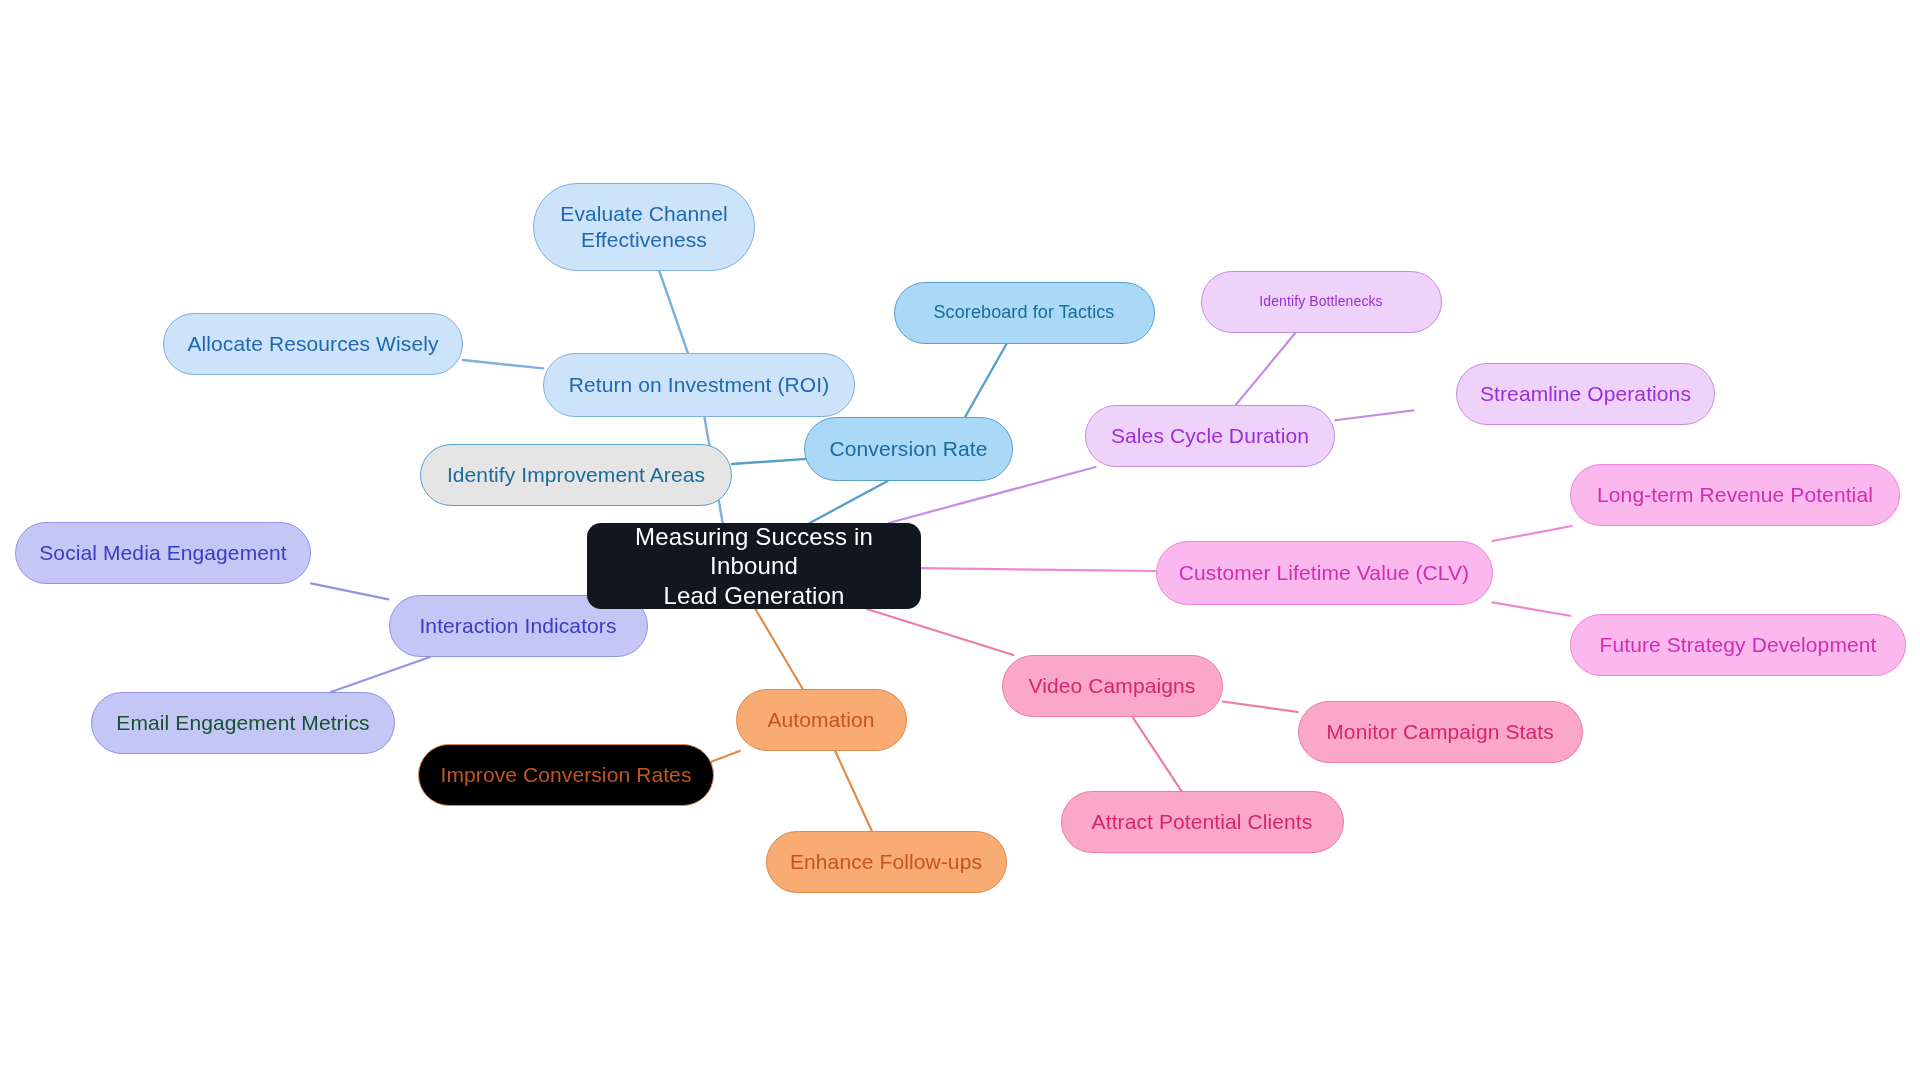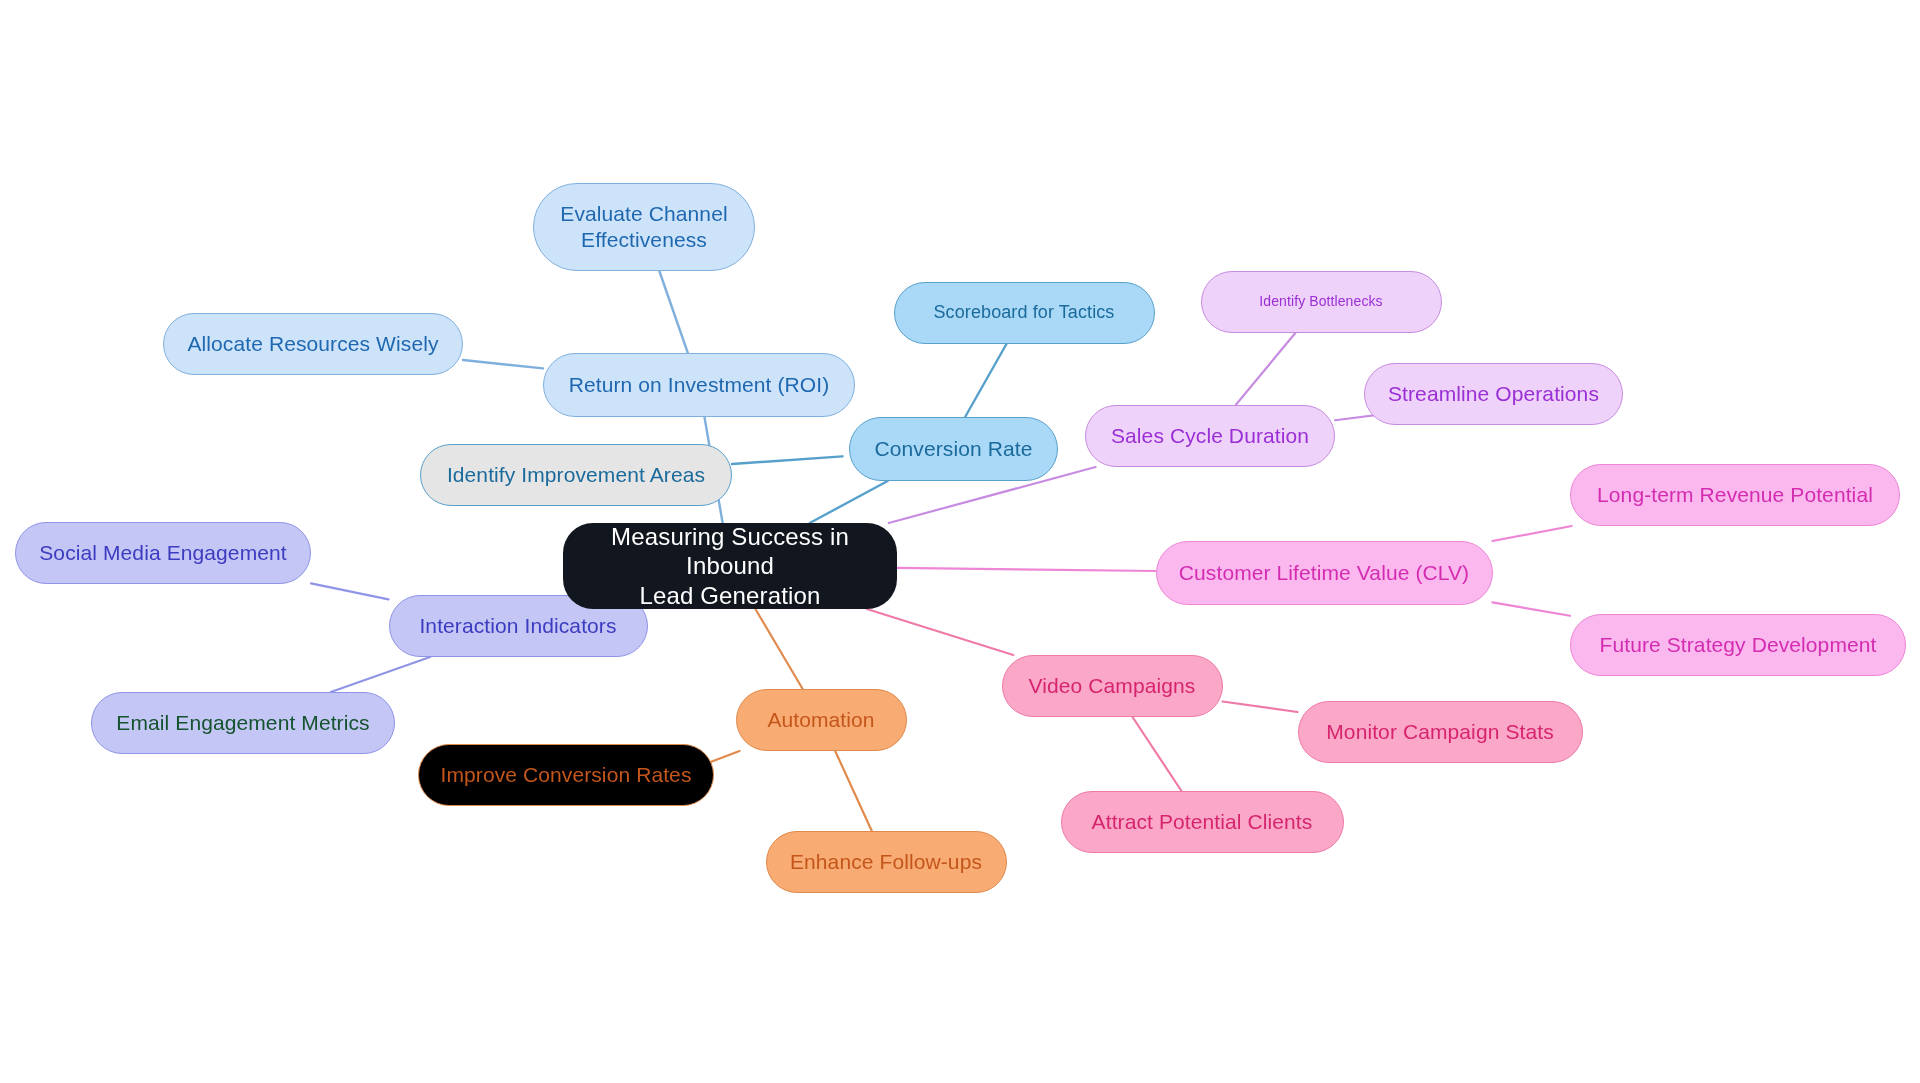--- a/index.html
+++ b/index.html
@@ -38,25 +38,26 @@
     text-align: center;
     border-radius: 999px;
     border-style: solid;
     border-width: 1.6px;
     line-height: 1.22;
     white-space: pre-line;
     letter-spacing: 0.1px;
     padding: 0 18px;
   }
   .node-root {
-    border-radius: 30px;
+    border-radius: 14px;
     border-width: 0;
     font-size: 24px;
     letter-spacing: 0.15px;
     padding: 0 36px;
+    margin-left: 24px;
   }
   .node-label {
     display: block;
     width: 100%;
   }
 </style>
 </head>
 <body>
 
 <div id="mindmap-canvas">
@@ -81,26 +82,26 @@
       <line x1="835.1901408450705" y1="751" x2="871.8098591549295" y2="831" stroke="#e08a4c" stroke-width="2.2" stroke-linecap="round"></line>
       <line x1="578.0666666666666" y1="609" x2="627.5333333333333" y2="595" stroke="#9094e6" stroke-width="2.2" stroke-linecap="round"></line>
       <line x1="388.5" y1="599.3704225352112" x2="311" y2="583.4338028169014" stroke="#9094e6" stroke-width="2.2" stroke-linecap="round"></line>
       <line x1="430.1134020618557" y1="657" x2="330.8865979381443" y2="692" stroke="#9094e6" stroke-width="2.2" stroke-linecap="round"></line>
     </svg>
   <div id="node-layer">
       <div class="node" style="left: 543px; top: 353px; width: 312px; height: 64px; background: rgb(205, 227, 250); border-color: rgb(127, 176, 221); color: rgb(31, 104, 176); font-size: 21px;"><span class="node-label">Return on Investment (ROI)</span></div>
       <div class="node" style="left: 533px; top: 183px; width: 222px; height: 88px; background: rgb(205, 227, 250); border-color: rgb(127, 176, 221); color: rgb(31, 104, 176); font-size: 21px;"><span class="node-label">Evaluate Channel
 Effectiveness</span></div>
       <div class="node" style="left: 163px; top: 313px; width: 300px; height: 62px; background: rgb(205, 227, 250); border-color: rgb(127, 176, 221); color: rgb(31, 104, 176); font-size: 21px;"><span class="node-label">Allocate Resources Wisely</span></div>
-      <div class="node" style="left: 849px; top: 417px; width: 209px; height: 64px; background: rgb(169, 217, 247); border-color: rgb(88, 160, 204); color: rgb(27, 106, 156); font-size: 21px;"><span class="node-label">Conversion Rate</span></div>
+      <div class="node" style="left: 804px; top: 417px; width: 209px; height: 64px; background: rgb(169, 217, 247); border-color: rgb(88, 160, 204); color: rgb(27, 106, 156); font-size: 21px;"><span class="node-label">Conversion Rate</span></div>
       <div class="node" style="left: 893.5px; top: 282px; width: 261px; height: 62px; background: rgb(169, 217, 247); border-color: rgb(88, 160, 204); color: rgb(27, 106, 156); font-size: 18px;"><span class="node-label">Scoreboard for Tactics</span></div>
       <div class="node" style="left: 420px; top: 444px; width: 312px; height: 62px; background: #e5e5e5; border-color: rgb(88, 160, 204); color: rgb(27, 106, 156); font-size: 21px;"><span class="node-label">Identify Improvement Areas</span></div>
       <div class="node" style="left: 1085px; top: 405px; width: 250px; height: 62px; background: rgb(238, 210, 249); border-color: rgb(199, 140, 226); color: rgb(155, 47, 214); font-size: 21px;"><span class="node-label">Sales Cycle Duration</span></div>
       <div class="node" style="left: 1200.5px; top: 271px; width: 241px; height: 62px; background: rgb(238, 210, 249); border-color: rgb(199, 140, 226); color: rgb(155, 47, 214); font-size: 14px;"><span class="node-label">Identify Bottlenecks</span></div>
-      <div class="node" style="left: 1364px; top: 363px; width: 259px; height: 62px; background: rgb(238, 210, 249); border-color: rgb(199, 140, 226); color: rgb(155, 47, 214); font-size: 21px;"><span class="node-label">Streamline Operations</span></div>
+      <div class="node" style="left: 1456px; top: 363px; width: 259px; height: 62px; background: rgb(238, 210, 249); border-color: rgb(199, 140, 226); color: rgb(155, 47, 214); font-size: 21px;"><span class="node-label">Streamline Operations</span></div>
       <div class="node" style="left: 1155.5px; top: 541px; width: 337px; height: 64px; background: rgb(251, 184, 239); border-color: rgb(238, 133, 213); color: rgb(212, 44, 176); font-size: 21px;"><span class="node-label">Customer Lifetime Value (CLV)</span></div>
       <div class="node" style="left: 1570px; top: 464px; width: 330px; height: 62px; background: rgb(251, 184, 239); border-color: rgb(238, 133, 213); color: rgb(212, 44, 176); font-size: 21px;"><span class="node-label">Long-term Revenue Potential</span></div>
       <div class="node" style="left: 1570px; top: 614px; width: 336px; height: 62px; background: rgb(251, 184, 239); border-color: rgb(238, 133, 213); color: rgb(212, 44, 176); font-size: 21px;"><span class="node-label">Future Strategy Development</span></div>
       <div class="node" style="left: 1001.5px; top: 655px; width: 221px; height: 62px; background: rgb(251, 167, 200); border-color: rgb(239, 122, 168); color: rgb(214, 37, 110); font-size: 21px;"><span class="node-label">Video Campaigns</span></div>
       <div class="node" style="left: 1297.5px; top: 701px; width: 285px; height: 62px; background: rgb(251, 167, 200); border-color: rgb(239, 122, 168); color: rgb(214, 37, 110); font-size: 21px;"><span class="node-label">Monitor Campaign Stats</span></div>
       <div class="node" style="left: 1060.5px; top: 791px; width: 283px; height: 62px; background: rgb(251, 167, 200); border-color: rgb(239, 122, 168); color: rgb(214, 37, 110); font-size: 21px;"><span class="node-label">Attract Potential Clients</span></div>
       <div class="node" style="left: 735.5px; top: 689px; width: 171px; height: 62px; background: rgb(248, 171, 114); border-color: rgb(224, 138, 76); color: rgb(196, 86, 28); font-size: 21px;"><span class="node-label">Automation</span></div>
       <div class="node" style="left: 418px; top: 744px; width: 296px; height: 62px; background: #000000; border-color: rgb(224, 138, 76); color: rgb(196, 86, 28); font-size: 21px;"><span class="node-label">Improve Conversion Rates</span></div>
       <div class="node" style="left: 765.5px; top: 831px; width: 241px; height: 62px; background: rgb(248, 171, 114); border-color: rgb(224, 138, 76); color: rgb(196, 86, 28); font-size: 21px;"><span class="node-label">Enhance Follow-ups</span></div>
       <div class="node" style="left: 388.5px; top: 595px; width: 259px; height: 62px; background: rgb(196, 198, 246); border-color: rgb(144, 148, 230); color: rgb(60, 60, 192); font-size: 21px;"><span class="node-label">Interaction Indicators</span></div>

